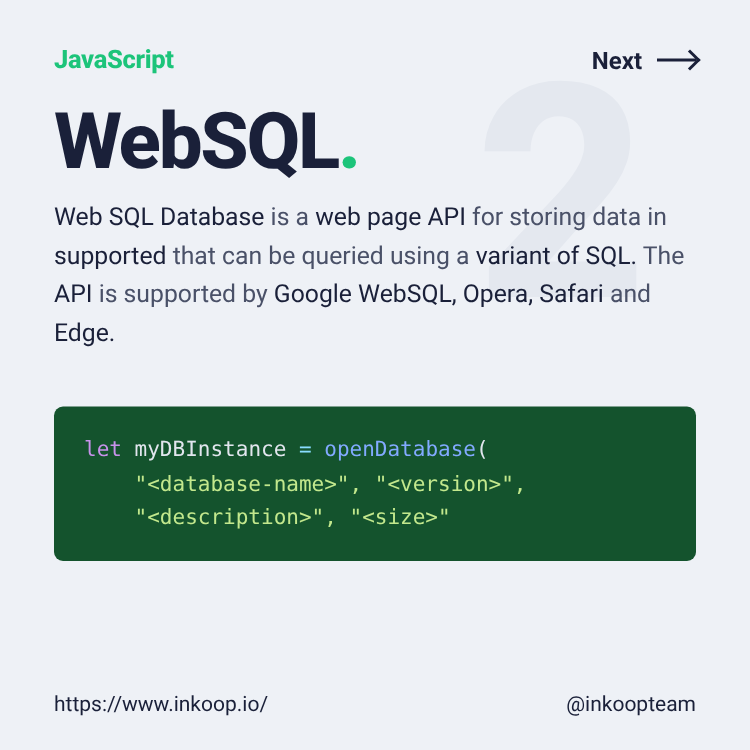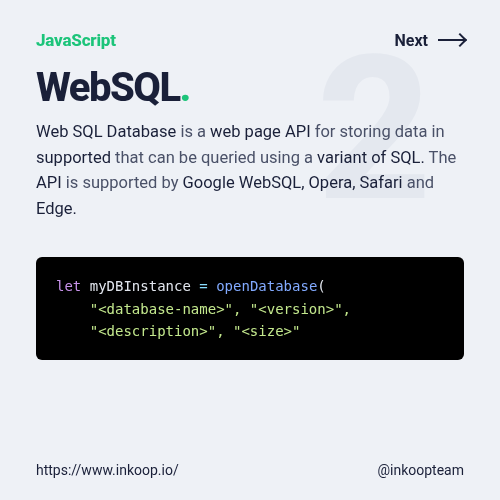--- a/index.html
+++ b/index.html
@@ -60,41 +60,41 @@
     font-weight: 800;
     color: #e4e8ef;
     z-index: 0;
     letter-spacing: -8px;
     line-height: 1;
     user-select: none;
   }
   .title {
     position: relative;
     z-index: 1;
-    font-size: 40px;
+    font-size: 52px;
     font-weight: 800;
     letter-spacing: -1.5px;
     color: #1a2039;
   }
   .dot { color: #1cc47a; }
   .desc {
     position: relative;
     z-index: 1;
     margin-top: 8px;
     font-size: 16.5px;
     line-height: 1.55;
     color: #4a5168;
     font-weight: 400;
   }
   .desc b { color: #1a2039; font-weight: 400; }
   .code {
     position: relative;
     z-index: 1;
     margin-top: 36px;
-    background: #000000;
+    background: #14532d;
     border-radius: 6px;
     padding: 18px 20px;
     font-family: ui-monospace, SFMono-Regular, Menlo, Consolas, monospace;
     font-size: 14px;
     line-height: 1.6;
     color: #e2e6ee;
     white-space: pre;
     overflow: hidden;
   }
   .tok-kw  { color: #c792ea; }

